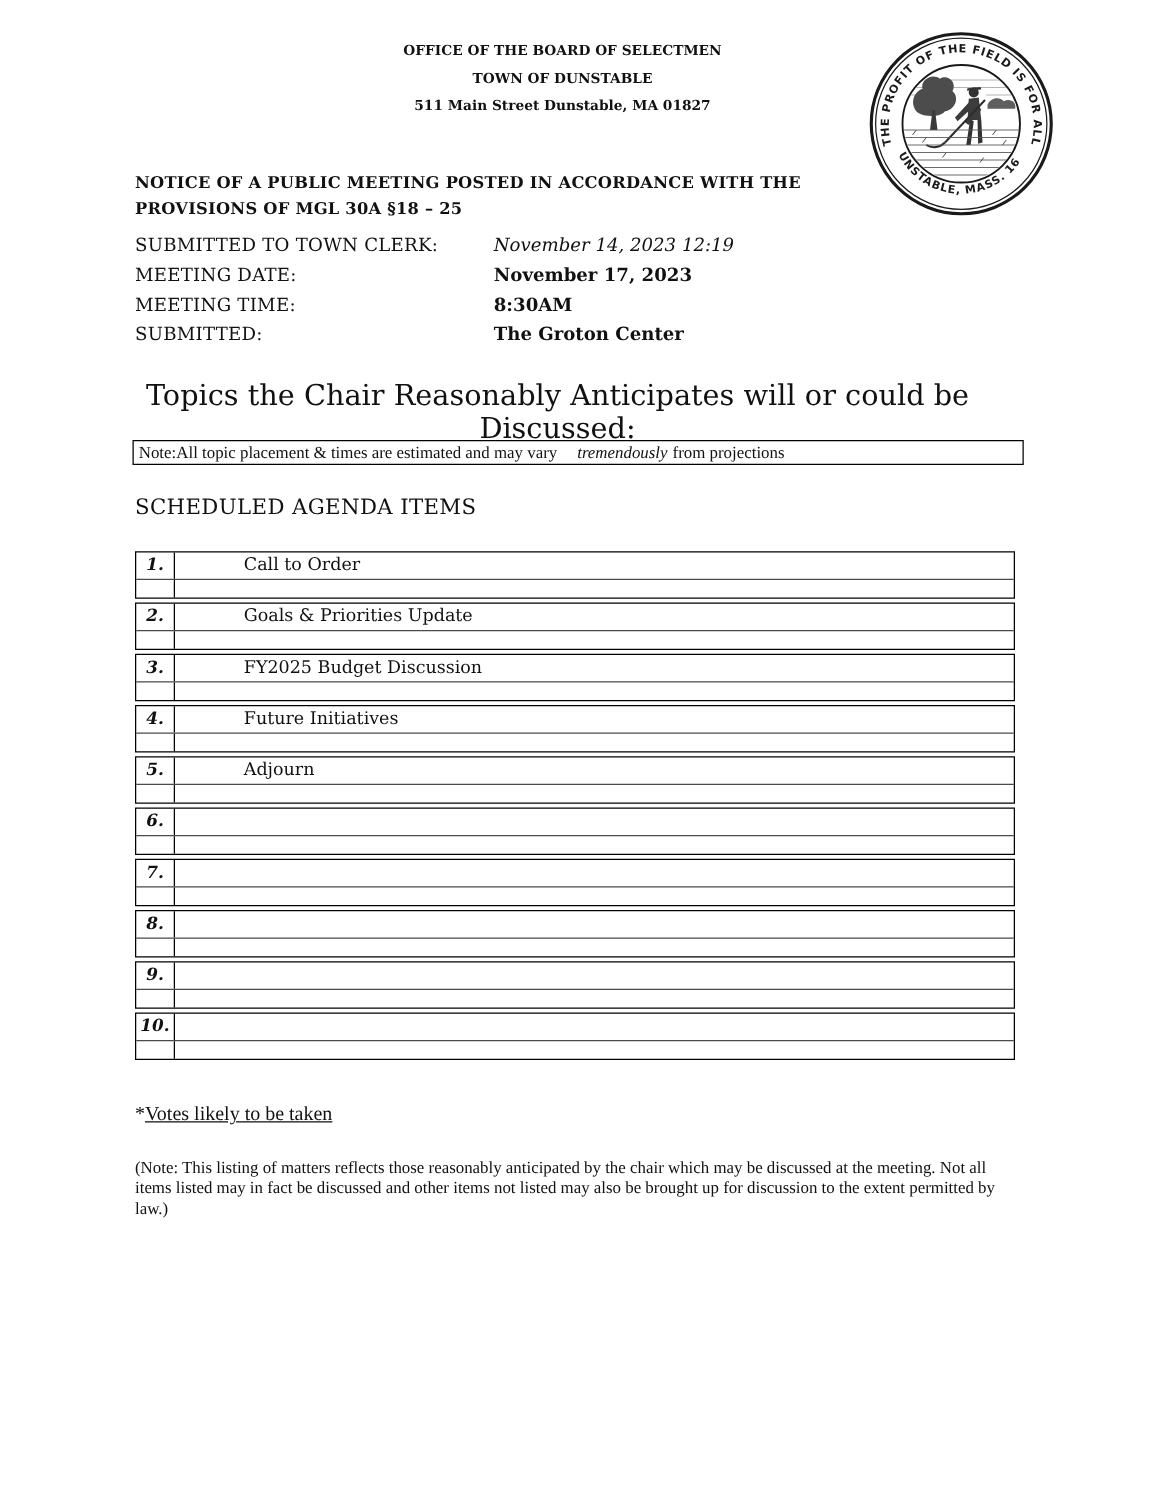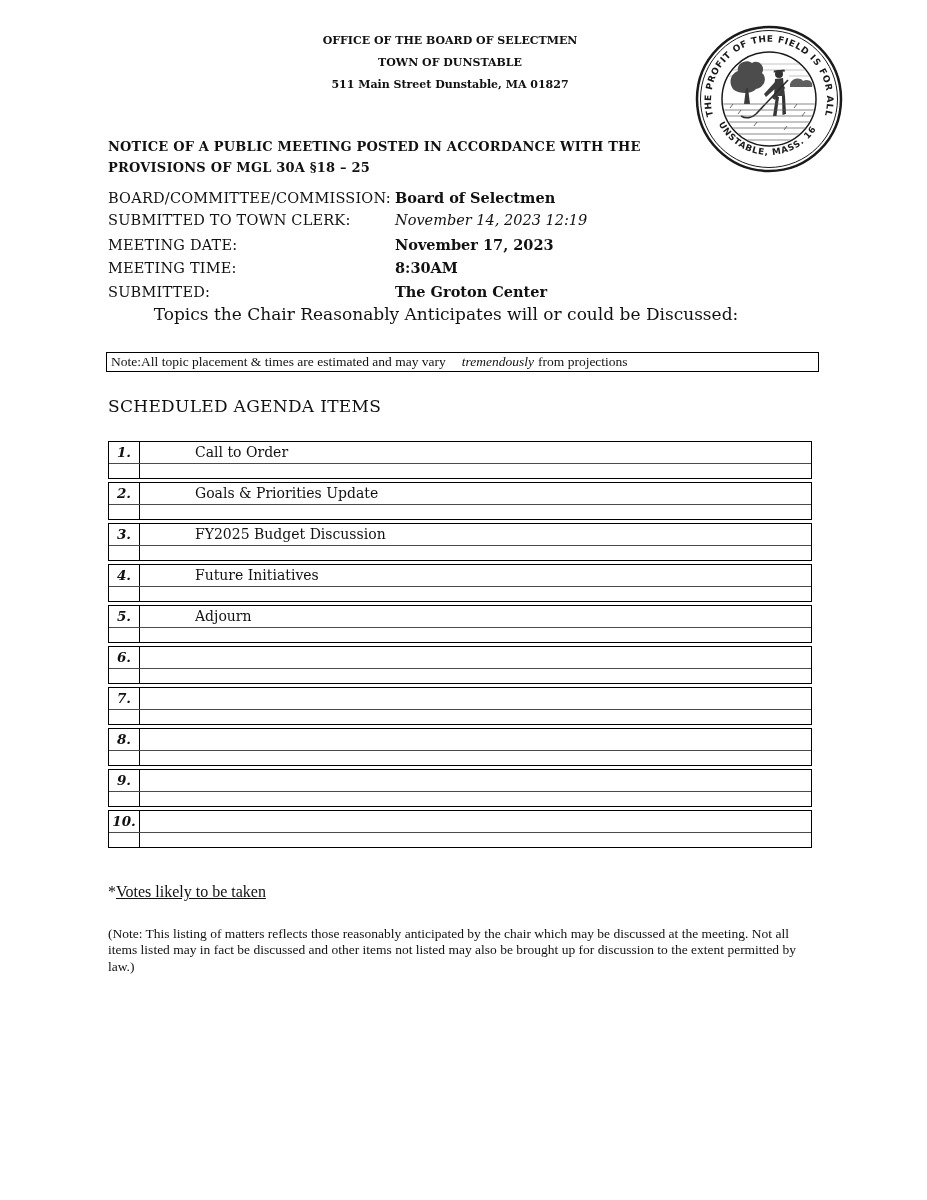--- a/index.html
+++ b/index.html
@@ -14,21 +14,21 @@
   .seal { position:absolute; top:23px; left:694px; width:150px; height:152px; }
   .notice { position:absolute; top:136px; left:108px; width:600px;
     font-weight:bold; font-size:13px; line-height:21px; letter-spacing:0.2px; }
   
   .details { position:absolute; top:189px; left:108px; width:700px; font-size:14.5px; }
   .detail-row { display:flex; height:23.4px; align-items:baseline; }
   .detail-label { display:inline-block; width:287px; letter-spacing:0.2px; }
   .detail-value.v-bold { font-weight:bold; }
   .detail-value.v-italic { font-style:italic; }
   .topics-line { position:absolute; top:304px; left:108px; width:676px;
-    text-align:center; font-size:17px; }
+    text-align:center; font-size:23px; }
   
   .note-box { position:absolute; top:352px; left:106px; width:713px; height:20px;
     border:1px solid #000; font-family:"Liberation Serif", serif; font-size:13.5px;
     line-height:18px; padding:0 4px; white-space:nowrap; overflow:hidden; }
   .note-box .nprefix { }
   .note-box .nbefore { margin-right:16px; }
   .note-box .nitalic { font-style:italic; margin-right:4px; }
   
   .agenda-heading { position:absolute; top:396px; left:108px;
     font-size:17px; font-weight:normal; letter-spacing:0.3px; }
@@ -118,24 +118,20 @@
           <path d="M60 102 l3 -4"></path>
           <path d="M90 106 l3 -4"></path>
       </g>
     </g>
   </svg>
 
   <div class="notice">NOTICE OF A PUBLIC MEETING POSTED IN ACCORDANCE WITH THE PROVISIONS OF MGL 30A §18 – 25</div>
 
   <div class="details">
     <div class="detail-row">
-      <span class="detail-label">BOARD/COMMITTEE/COMMISSION:</span>
-      <span class="detail-value v-bold">Board of Selectmen</span>
-    </div>
-    <div class="detail-row">
       <span class="detail-label">SUBMITTED TO TOWN CLERK:</span>
       <span class="detail-value v-italic">November 14, 2023 12:19</span>
     </div>
     <div class="detail-row">
       <span class="detail-label">MEETING DATE:</span>
       <span class="detail-value v-bold">November 17, 2023</span>
     </div>
     <div class="detail-row">
       <span class="detail-label">MEETING TIME:</span>
       <span class="detail-value v-bold">8:30AM</span>

